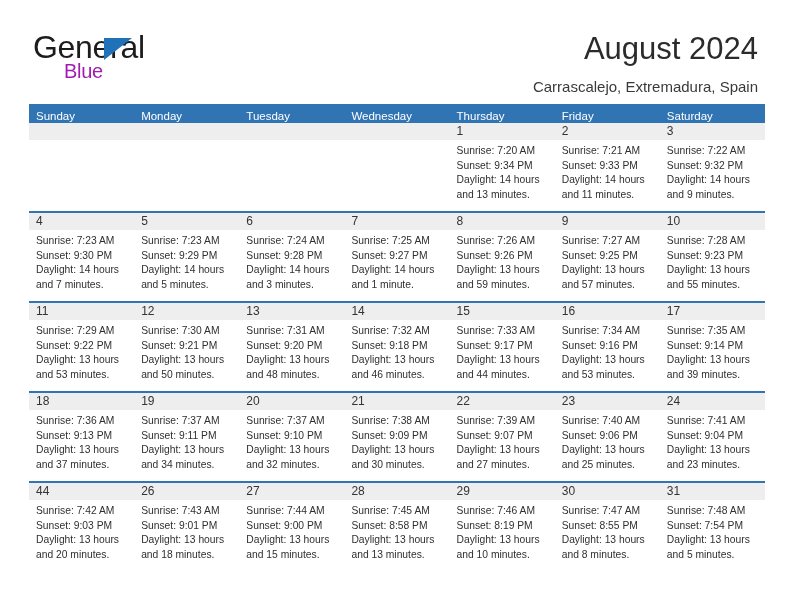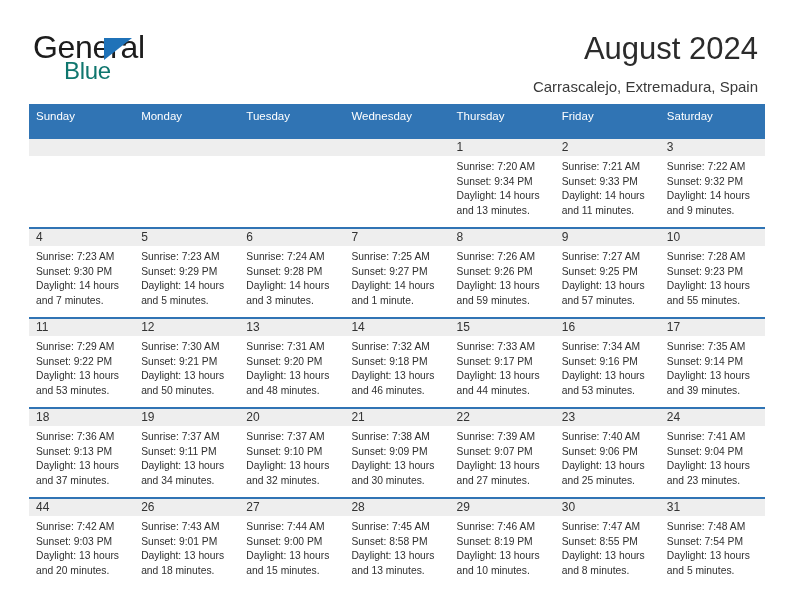--- a/index.html
+++ b/index.html
@@ -49,22 +49,22 @@
     left: 71px;
     top: 4px;
     width: 0; height: 0;
     border-left: 28px solid #1f72b8;
     border-bottom: 22px solid transparent;
   }
   .logo-blue {
     position: absolute;
     left: 31px;
     top: 24px;
-    font-size: 24px;
-    color: #0f766e;
+    font-size: 20px;
+    color: #a21caf;
     letter-spacing: -0.3px;
     line-height: 26px;
   }
   .title {
     position: absolute;
     right: 34px;
     top: 32px;
     font-size: 31px;
     font-weight: normal;
     color: #2b2b2b;
@@ -94,21 +94,21 @@
     width: 736px;
   }
   table.cal col { width: 105.14px; }
 
   thead th {
     background: #3074b4;
     color: #ffffff;
     font-size: 11.5px;
     font-weight: normal;
     text-align: left;
-    padding: 5px 0 16px 7px;
+    padding: 5px 0 0 7px;
     height: 14px;
     border: none;
   }
 
   tbody td {
     vertical-align: top;
     padding: 0;
     border: none;
     height: 88px;
     background: #ffffff;

